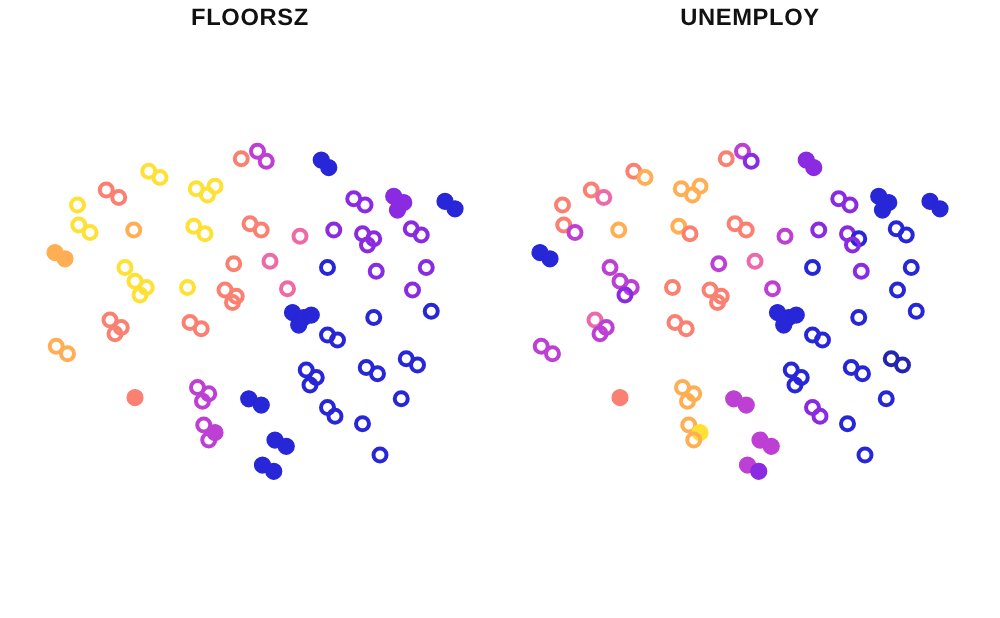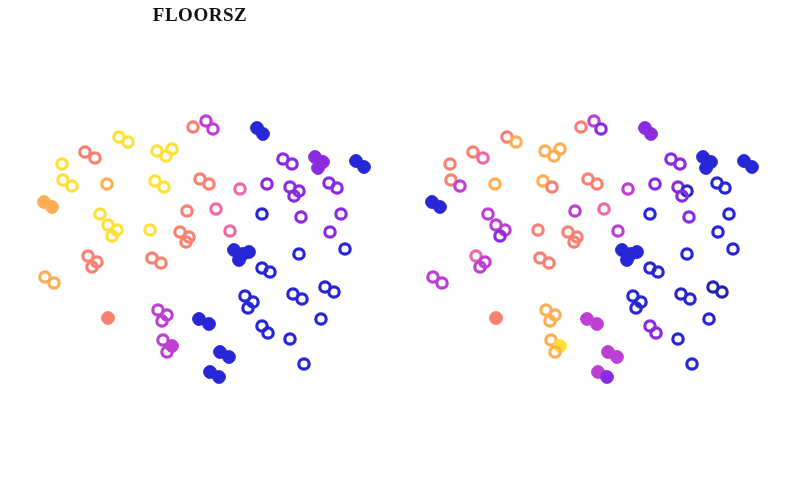--- a/index.html
+++ b/index.html
@@ -1,20 +1,20 @@
 <!DOCTYPE html>
 <html><head>
 <meta charset="utf-8">
 <style>
   html,body{margin:0;padding:0;background:#ffffff;}
   .canvas{
     position:relative;
     width:800px;height:494px;
     background:#ffffff;
-    font-family:Liberation Serif, serif;
+    font-family:Liberation Sans, sans-serif;
     overflow:hidden;
   }
   .panel-title{
     position:absolute;top:4px;width:400px;
     text-align:center;
     font-size:19px;font-weight:700;
     letter-spacing:0.5px;
     color:#111111;
   }
   .panel-title.left{left:0;}
@@ -207,13 +207,14 @@
         <circle cx="617" cy="357" r="6.4" fill="#BE3FD4" stroke="#BE3FD4" stroke-width="1"></circle>
         <circle cx="650" cy="326" r="5.2" fill="none" stroke="#8A2BE2" stroke-width="3.2"></circle>
         <circle cx="656" cy="333" r="5.2" fill="none" stroke="#8A2BE2" stroke-width="3.2"></circle>
         <circle cx="678" cy="339" r="5.2" fill="none" stroke="#2727D8" stroke-width="3.2"></circle>
         <circle cx="598" cy="372" r="6.4" fill="#BE3FD4" stroke="#BE3FD4" stroke-width="1"></circle>
         <circle cx="607" cy="377" r="6.4" fill="#8A2BE2" stroke="#8A2BE2" stroke-width="1"></circle>
         <circle cx="692" cy="364" r="5.2" fill="none" stroke="#2727D8" stroke-width="3.2"></circle>
       </g>
   </svg>
   <div class="panel-title left">FLOORSZ</div>
+  <div class="panel-title right">UNEMPLOY</div>
 </div>
 
 </body></html>

